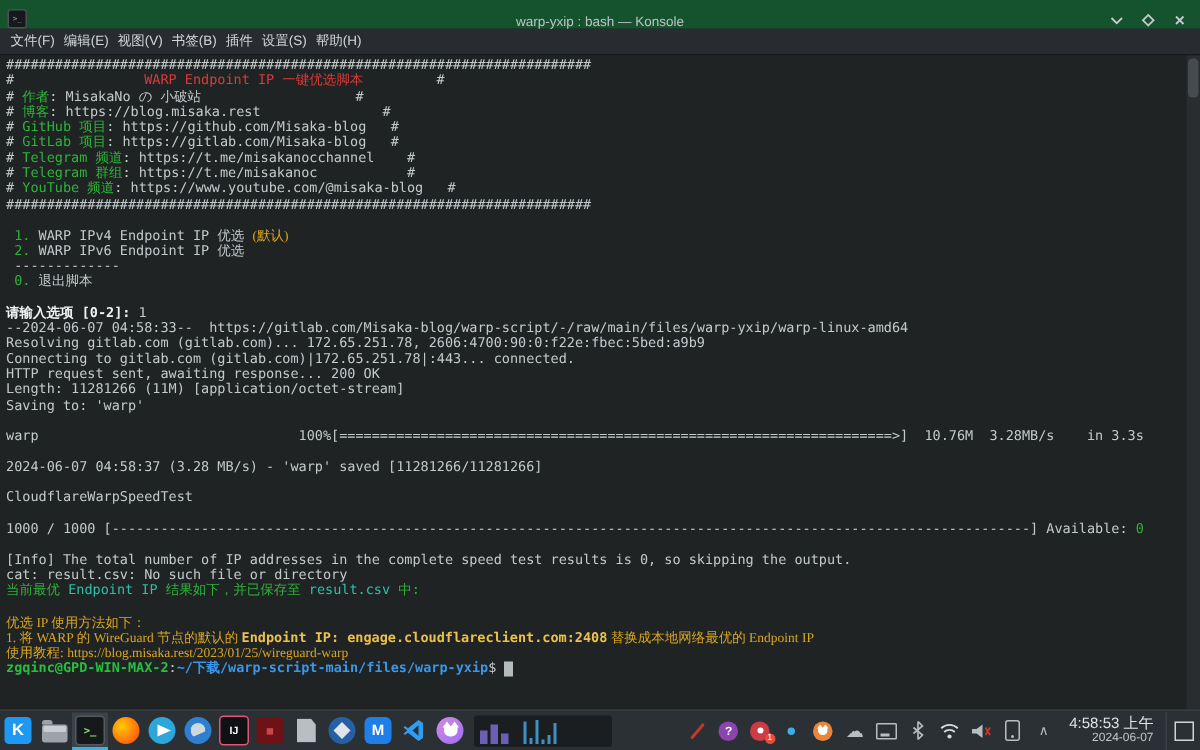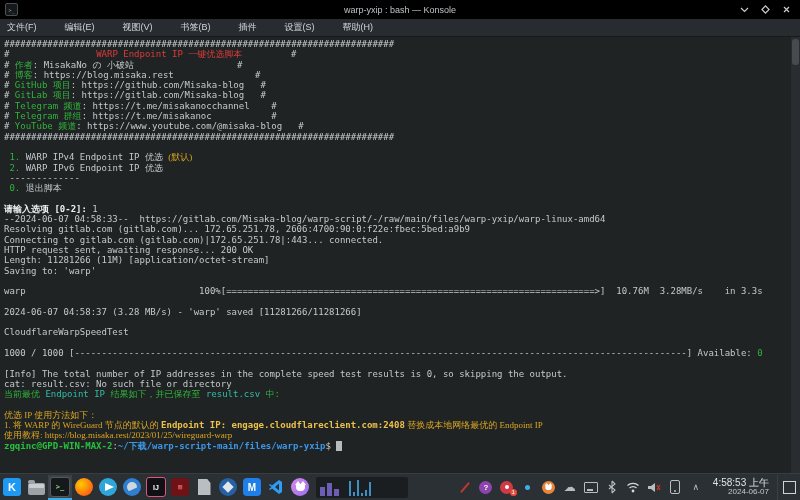--- a/index.html
+++ b/index.html
@@ -1,26 +1,26 @@
 <!DOCTYPE html>
 <html><head>
 <meta charset="utf-8">
 <style>
   html,body{margin:0;padding:0;}
   body{width:800px;height:500px;background:#202324;font-family:"Liberation Sans",sans-serif;overflow:hidden;position:relative;}
 
   
-  .titlebar{height:19px;background:#000000;display:flex;align-items:center;position:relative;}
+  .titlebar{height:19px;background:#14532d;display:flex;align-items:flex-end;position:relative;}
   .win-appicon{width:11px;height:11px;margin-left:5px;background:#16191b;border:1px solid #4a5054;border-radius:2px;color:#9aa0a4;font-size:5px;font-family:"DejaVu Sans Mono",monospace;display:flex;align-items:center;justify-content:center;}
   .win-title{position:absolute;left:0;right:0;text-align:center;font-size:9px;color:#bdc3c7;pointer-events:none;}
   .win-controls{margin-left:auto;display:flex;align-items:center;gap:10px;padding-right:8px;}
   .win-controls svg{display:block;}
 
   
-  .menubar{height:17px;background:#282c30;display:flex;align-items:center;gap:28px;padding-left:7px;border-bottom:1px solid #17191b;}
+  .menubar{height:17px;background:#282c30;display:flex;align-items:center;gap:6px;padding-left:7px;border-bottom:1px solid #17191b;}
   .menu-item{font-size:9px;color:#d2d6d9;}
 
   
   .term{position:relative;height:437px;background:#202324;padding:2px 12px 0 4px;box-sizing:border-box;cursor:text;}
   .t-line{white-space:pre;font-family:"DejaVu Sans Mono",monospace;font-size:9px;line-height:10.3px;height:10.3px;color:#c3cacc;}
   .c-w{color:#c3cacc;}
   .c-wb{color:#eef1f2;font-weight:bold;}
   .c-r{color:#dd3a3a;}
   .c-g{color:#2eb33a;margin-top:14px;}
   .c-gb{color:#27c03e;font-weight:bold;}

